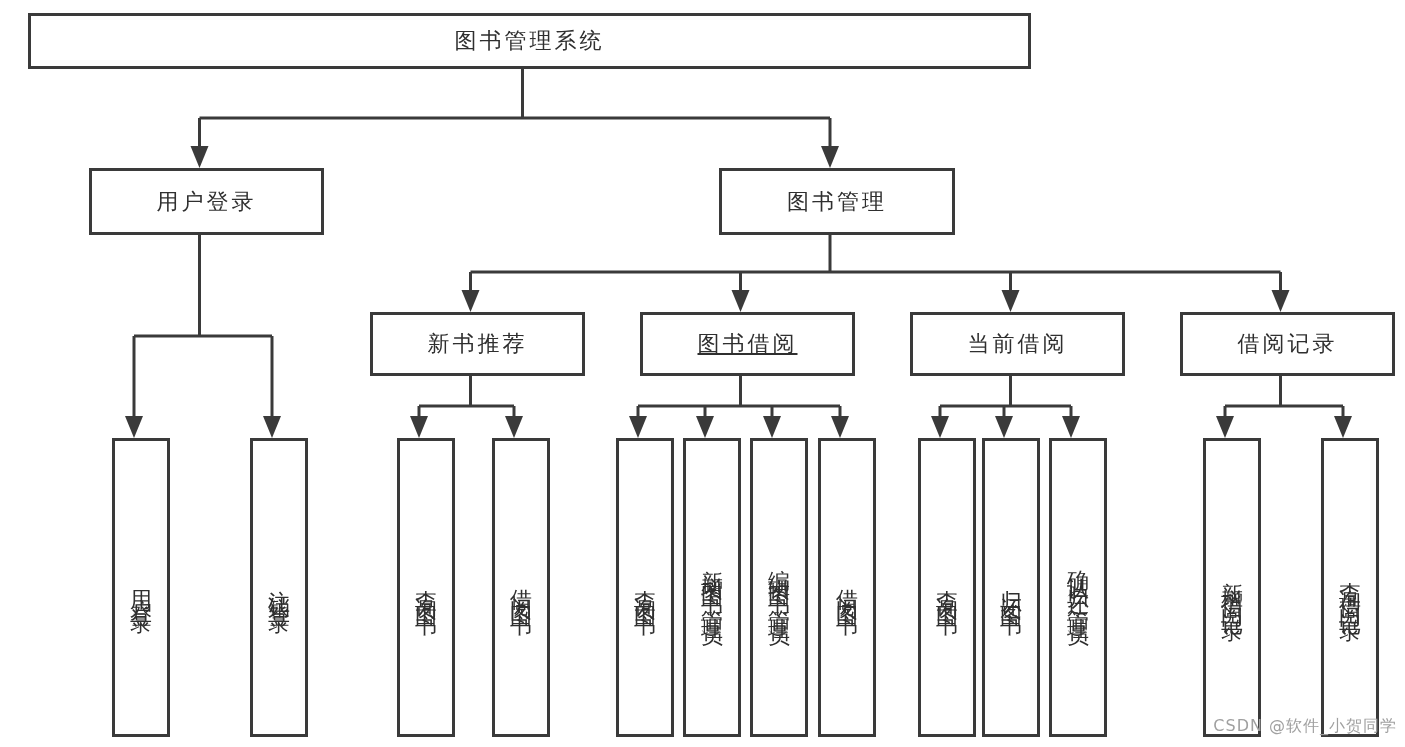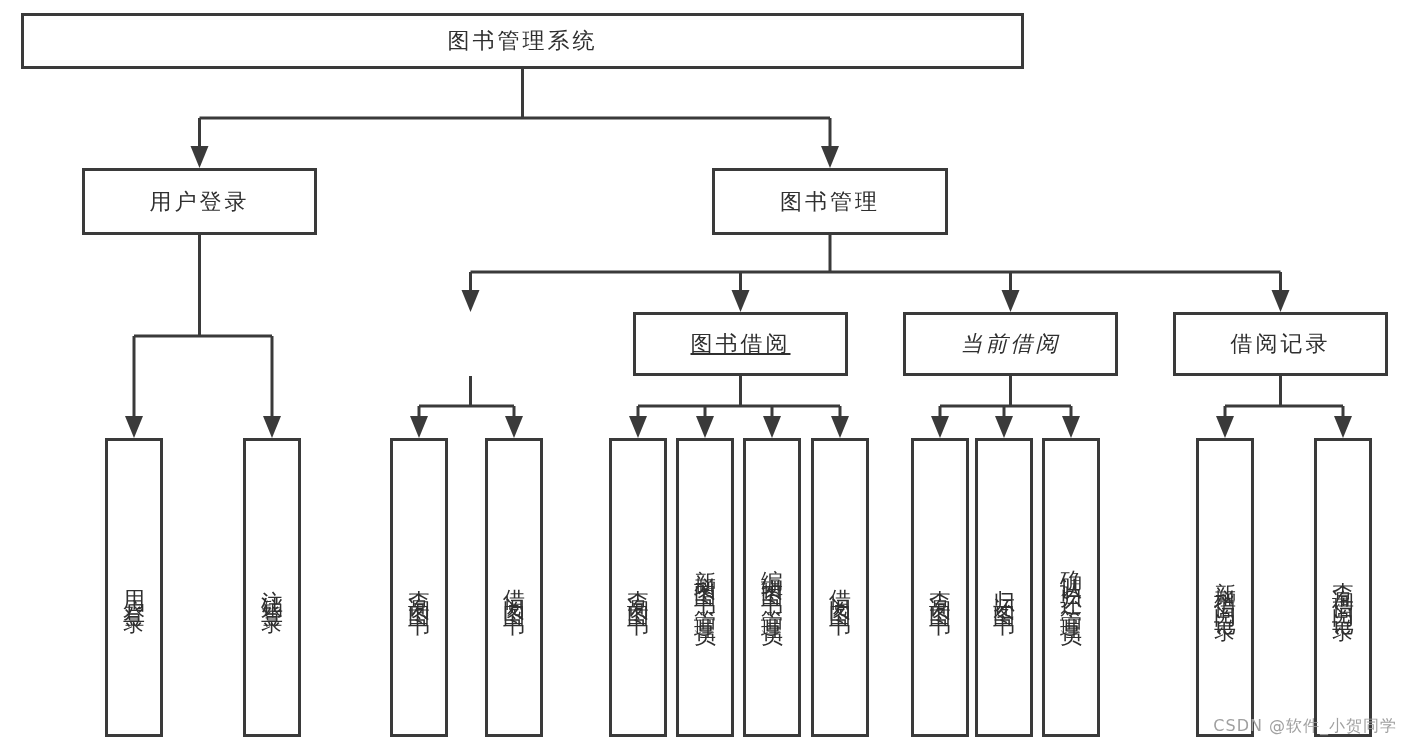--- a/index.html
+++ b/index.html
@@ -31,34 +31,35 @@
 
   .node {
     position: absolute;
     background: var(--background);
     border: 3px solid var(--line);
     display: flex;
     align-items: center;
     justify-content: center;
     color: var(--text);
     z-index: 2;
+    margin-left: 7px;
   }
 
   .node-h { font-size: 22px; letter-spacing: 3px; white-space: nowrap; }
 
   .node-root   { left: 21px;  top: 13px;  width: 1003px; height: 56px; }
 
   .node-l2 { height: 67px; top: 168px; }
   .node-user-login    { left: 82px;  width: 235px; }
   .node-book-mgmt     { left: 712px; width: 236px; }
 
   .node-l3 { height: 64px; top: 312px; width: 215px; }
   .node-new-books     { left: 363px; }
   .node-book-borrow   { left: 633px; text-decoration: underline; }
-  .node-current       { left: 903px; font-style: italic; }
+  .node-current       { left: 903px; }
   .node-records       { left: 1173px; }
 
   .leaf {
     position: absolute;
     top: 438px;
     width: 58px;
     height: 299px;
   }
   .leaf .vtext {
     writing-mode: vertical-rl;
@@ -178,20 +179,23 @@
     <span>图书管理系统</span>
   </div>
 
   <div class="node node-l2 node-user-login node-h">
     <span>用户登录</span>
   </div>
   <div class="node node-l2 node-book-mgmt node-h">
     <span>图书管理</span>
   </div>
 
+  <div class="node node-l3 node-new-books node-h">
+    <span>新书推荐</span>
+  </div>
   <div class="node node-l3 node-book-borrow node-h">
     <span>图书借阅</span>
   </div>
   <div class="node node-l3 node-current node-h">
     <span>当前借阅</span>
   </div>
   <div class="node node-l3 node-records node-h">
     <span>借阅记录</span>
   </div>
 

